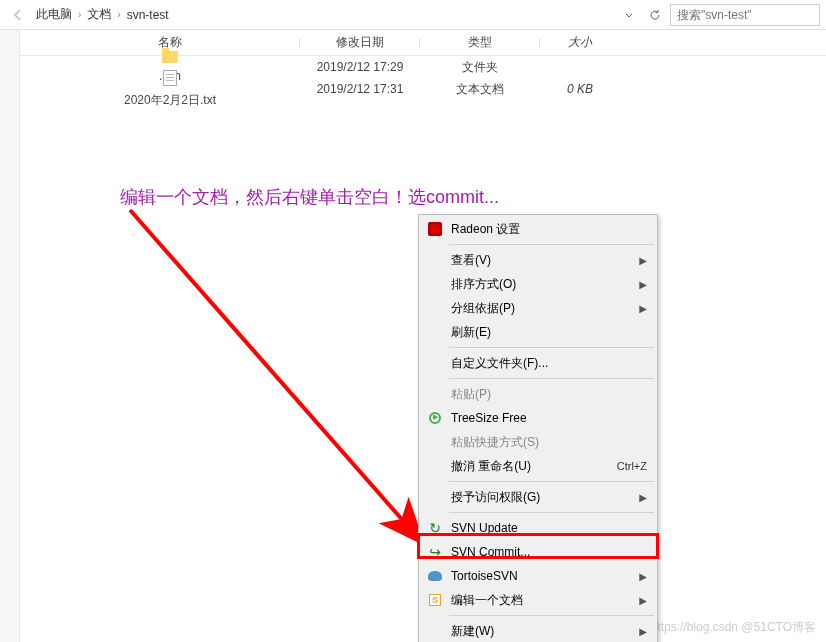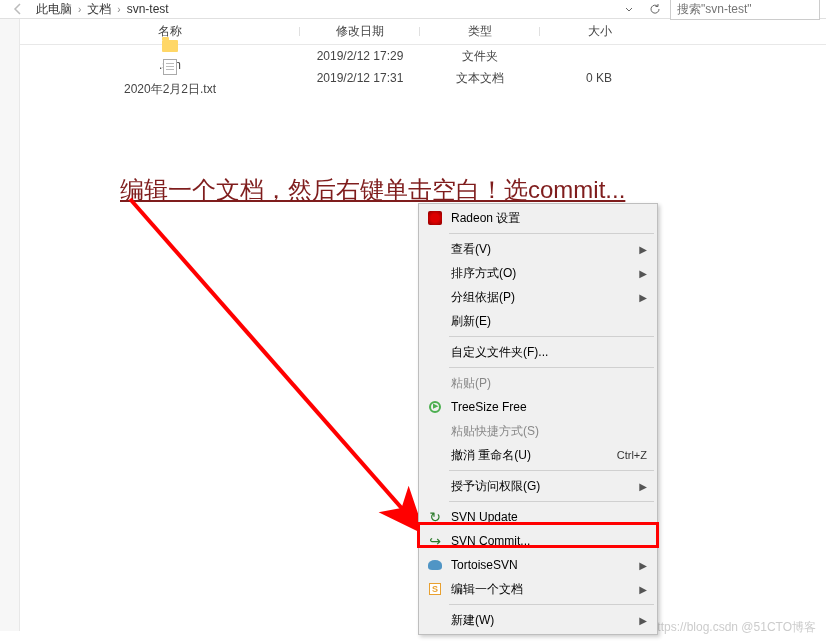--- a/index.html
+++ b/index.html
@@ -1,48 +1,48 @@
 <!DOCTYPE html>
 <html><head>
   <meta charset="utf-8">
   <style>
     * { margin: 0; padding: 0; box-sizing: border-box; font-family: "Microsoft YaHei", "Segoe UI", sans-serif; }
     body { width: 826px; height: 642px; background: #fff; position: relative; overflow: hidden; font-size: 12px; color: #333; }
     
-    .top-bar { display: flex; align-items: center; height: 19px; border-bottom: 1px solid #e0e0e0; padding: 0 6px; }
+    .top-bar { display: flex; align-items: center; height: 30px; border-bottom: 1px solid #e0e0e0; padding: 0 6px; }
     .back-btn { width: 24px; height: 24px; display: flex; align-items: center; justify-content: center; color: #999; }
     .breadcrumb { display: flex; align-items: center; gap: 6px; flex: 1; padding-left: 6px; }
     .breadcrumb span { color: #333; }
     .breadcrumb .sep { color: #888; font-size: 10px; }
     .nav-right { display: flex; align-items: center; gap: 4px; }
     .nav-icon { width: 22px; height: 22px; display: flex; align-items: center; justify-content: center; color: #666; border: 1px solid transparent; }
     .search-box { width: 150px; height: 22px; border: 1px solid #ccc; padding: 0 6px; font-size: 12px; color: #888; background: #fff; }
     
     .content { display: flex; height: calc(100% - 30px); }
     .sidebar-stub { width: 20px; background: #f7f7f7; border-right: 1px solid #e8e8e8; }
     .files-area { flex: 1; position: relative; }
     
     .columns-header { display: flex; height: 26px; align-items: center; border-bottom: 1px solid #e8e8e8; padding-left: 20px; }
     .col { padding: 0 8px; color: #444; position: relative; text-align: center; }
     .col::after { content: ''; position: absolute; right: 0; top: 4px; bottom: 4px; width: 1px; background: #e0e0e0; }
     .col-name { width: 260px; }
     .col-date { width: 120px; }
     .col-type { width: 120px; }
-    .col-size { width: 80px; text-align: right; }
+    .col-size { width: 80px; text-align: center; font-style: italic; }
     .col-size::after { display: none; }
     
     .file-row { display: flex; height: 22px; align-items: center; padding-left: 20px; }
     .file-row .col::after { display: none; }
     .file-row .col-name { display: flex; align-items: center; gap: 6px; flex-direction: column; }
     .folder-icon { width: 16px; height: 12px; background: #ffd767; border-radius: 1px; position: relative; }
     .folder-icon::before { content: ''; position: absolute; top: -3px; left: 0; width: 7px; height: 3px; background: #ffd767; border-radius: 1px 1px 0 0; }
     .txt-icon { width: 14px; height: 16px; border: 1px solid #aaa; background: #fff; position: relative; }
     .txt-icon::before { content: ''; position: absolute; top: 3px; left: 2px; right: 2px; height: 1px; background: #bbb; box-shadow: 0 3px 0 #bbb, 0 6px 0 #bbb; }
     
-    .annotation { position: absolute; top: 155px; left: 100px; color: #7f1d1d; font-size: 24px; font-weight: 400; z-index: 5; text-decoration: underline; }
+    .annotation { position: absolute; top: 155px; left: 100px; color: #a21caf; font-size: 18px; font-weight: 400; z-index: 5; }
     
     .arrow-svg { position: absolute; top: 170px; left: 100px; z-index: 6; pointer-events: none; }
     
     .context-menu { position: absolute; top: 184px; left: 398px; width: 240px; background: #f0f0f0; border: 1px solid #bebebe; box-shadow: 2px 2px 4px rgba(0,0,0,0.2); z-index: 10; padding: 2px; }
     .menu-item { display: flex; align-items: center; height: 24px; padding: 0 8px 0 30px; position: relative; color: #000; }
     .menu-item.disabled { color: #888; }
     .menu-item .submenu-arrow { margin-left: auto; color: #555; font-size: 10px; }
     .menu-item .shortcut { margin-left: auto; color: #333; font-size: 11px; }
     .menu-item .menu-icon { position: absolute; left: 6px; width: 16px; height: 16px; display: flex; align-items: center; justify-content: center; }
     .menu-sep { height: 1px; background: #d0d0d0; margin: 3px 1px 3px 28px; }

